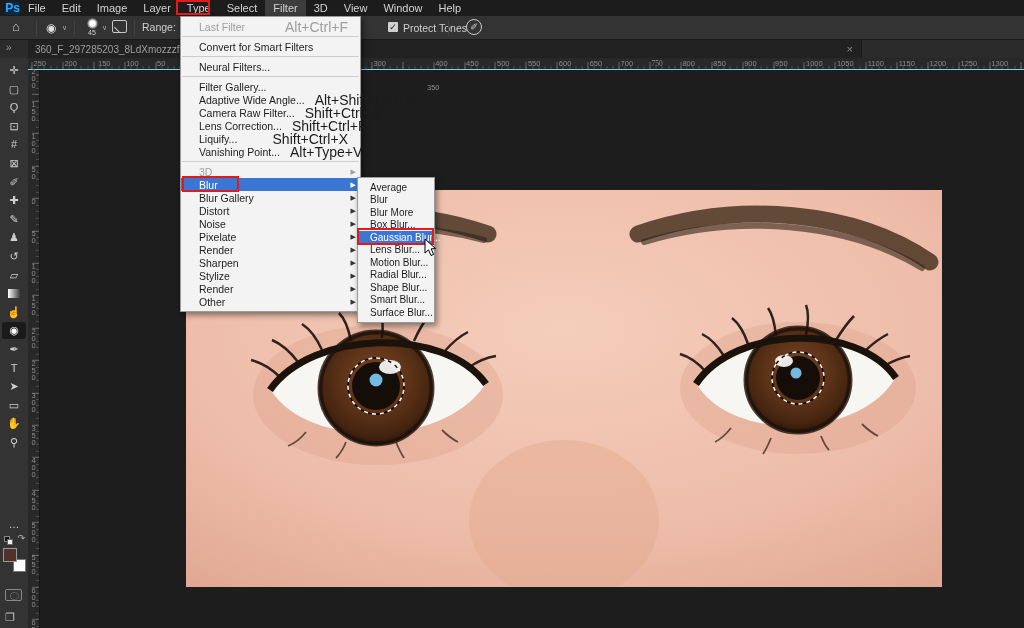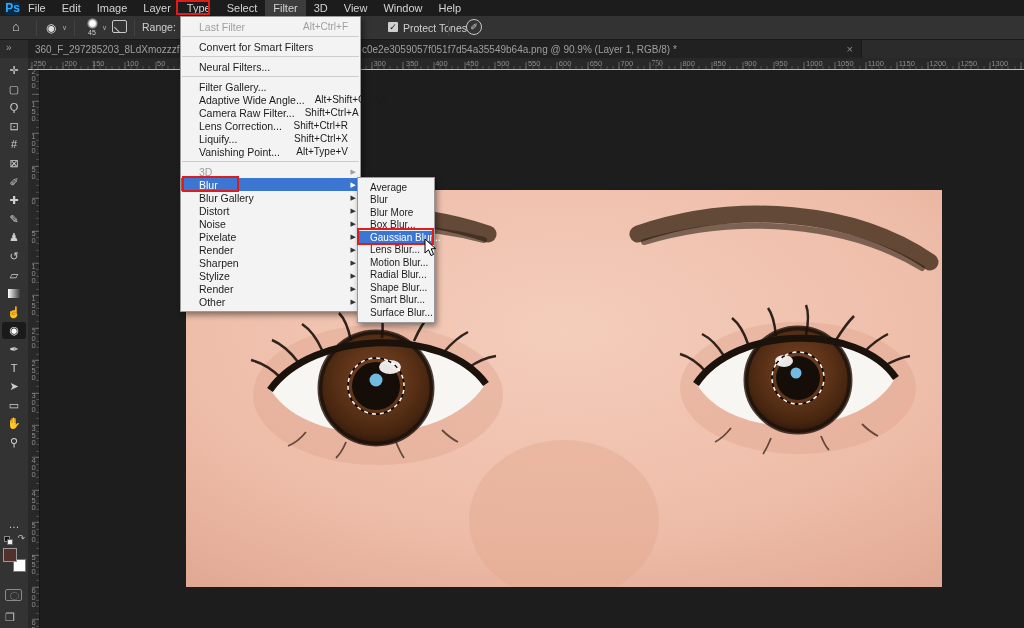--- a/index.html
+++ b/index.html
@@ -114,21 +114,21 @@
 
   
   .menu { position:absolute; background:#f3f3f3; border:1px solid #9a9a9a;
     box-shadow:2px 3px 6px rgba(0,0,0,.45); padding:3px 0; z-index:50; }
   #filter-menu { left:180px; top:16px; width:181px; }
   #blur-submenu { left:357px; top:177px; width:78px; }
   .mrow { height:13px; display:flex; align-items:center; font-size:10.5px;
     color:#1c1c1c; padding:0 4px 0 18px; cursor:default;justify-content:space-between; }
   #blur-submenu .mrow { height:12.5px; font-size:10px; padding-left:12px; }
   .mrow .lbl { flex:1; white-space:nowrap; }
-  .mrow .sc { font-size:10px; margin-left:10px; white-space:nowrap; }
+  .mrow .sc { font-size:14px; margin-left:10px; white-space:nowrap; }
   .mrow .arr { width:8px; text-align:right; font-size:7px; color:#333; }
   .mrow.disabled { color:#9e9e9e; }
   .mrow.disabled .arr { color:#9e9e9e; }
   .mrow.hl { background:#3b76d3; color:#ffffff; }
   .mrow.hl .arr { color:#ffffff; }
   .msep { height:1px; background:#cccccc; margin:3px 1px; }
 
   
   .redbox { position:absolute; border:2px solid #e01b1b; z-index:60;
     pointer-events:none; }
@@ -177,36 +177,35 @@
     <div class="ob pt-box">✓</div>
     <div class="ob pt-lbl">Protect Tones</div>
     <div class="ob-sep" style="left:448px"></div>
     <div class="ob airbrush">✐</div>
   </div>
 
   <div class="tabbar">
     <span class="tab-overflow">»</span>
     <div class="doctab">
       <span class="tab-text tt-left">360_F_297285203_8LdXmozzzfuMh1nQ</span>
-      <span class="tab-text tt-right">c0e2e3059057f051f7d54a35549b64a.png @ 90.9% (Layer 1, RGB/8) *</span>
       <span class="tab-close">×</span>
     </div>
   </div>
 
   <div class="corner"></div>
   <div class="hruler" id="hruler">
     <div class="minor"></div>
     <div class="major"></div>
   <span class="hlabel" style="left: 5.5px;">250</span>
       <span class="hlabel" style="left: 36.4px;">200</span>
-      <span class="hlabel" style="left: 64px;">150</span>
+      <span class="hlabel" style="left: 70px;">150</span>
       <span class="hlabel" style="left: 98.2px;">100</span>
       <span class="hlabel" style="left: 129.1px;">50</span>
       <span class="hlabel" style="left: 345.4px;">300</span>
-      <span class="hlabel" style="left: 378px;">350</span>
+      <span class="hlabel" style="left: 399px; margin-top: 24px;">350</span>
       <span class="hlabel" style="left: 407.2px;">400</span>
       <span class="hlabel" style="left: 438.1px;">450</span>
       <span class="hlabel" style="left: 469px;">500</span>
       <span class="hlabel" style="left: 499.9px;">550</span>
       <span class="hlabel" style="left: 530.8px;">600</span>
       <span class="hlabel" style="left: 561.7px;">650</span>
       <span class="hlabel" style="left: 592.6px;">700</span>
       <span class="hlabel" style="left: 623.5px; font-family: Liberation Serif, serif;">750</span>
       <span class="hlabel" style="left: 654.4px;">800</span>
       <span class="hlabel" style="left: 685.3px;">850</span>

